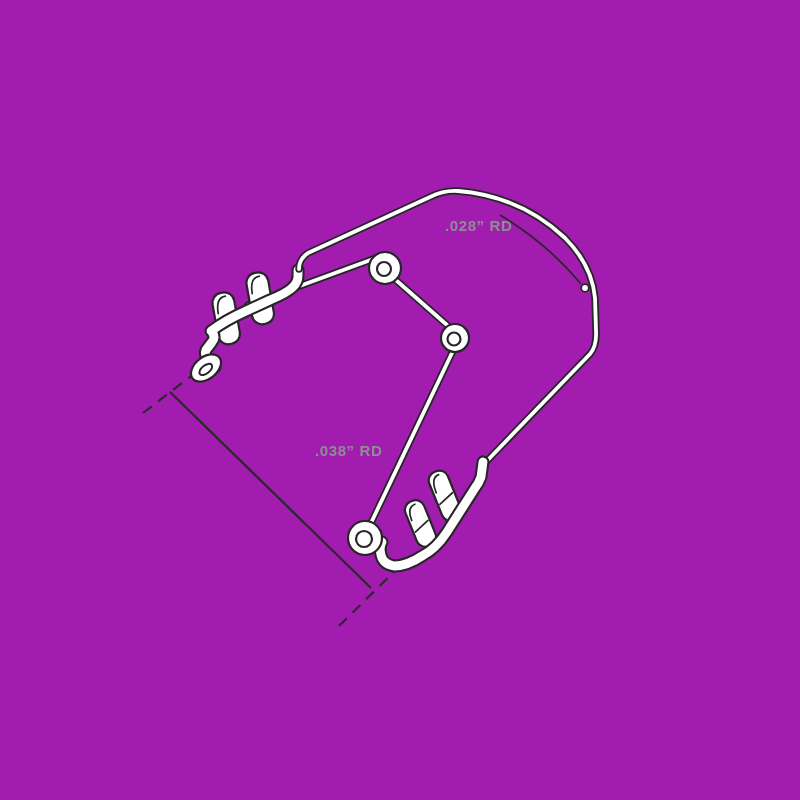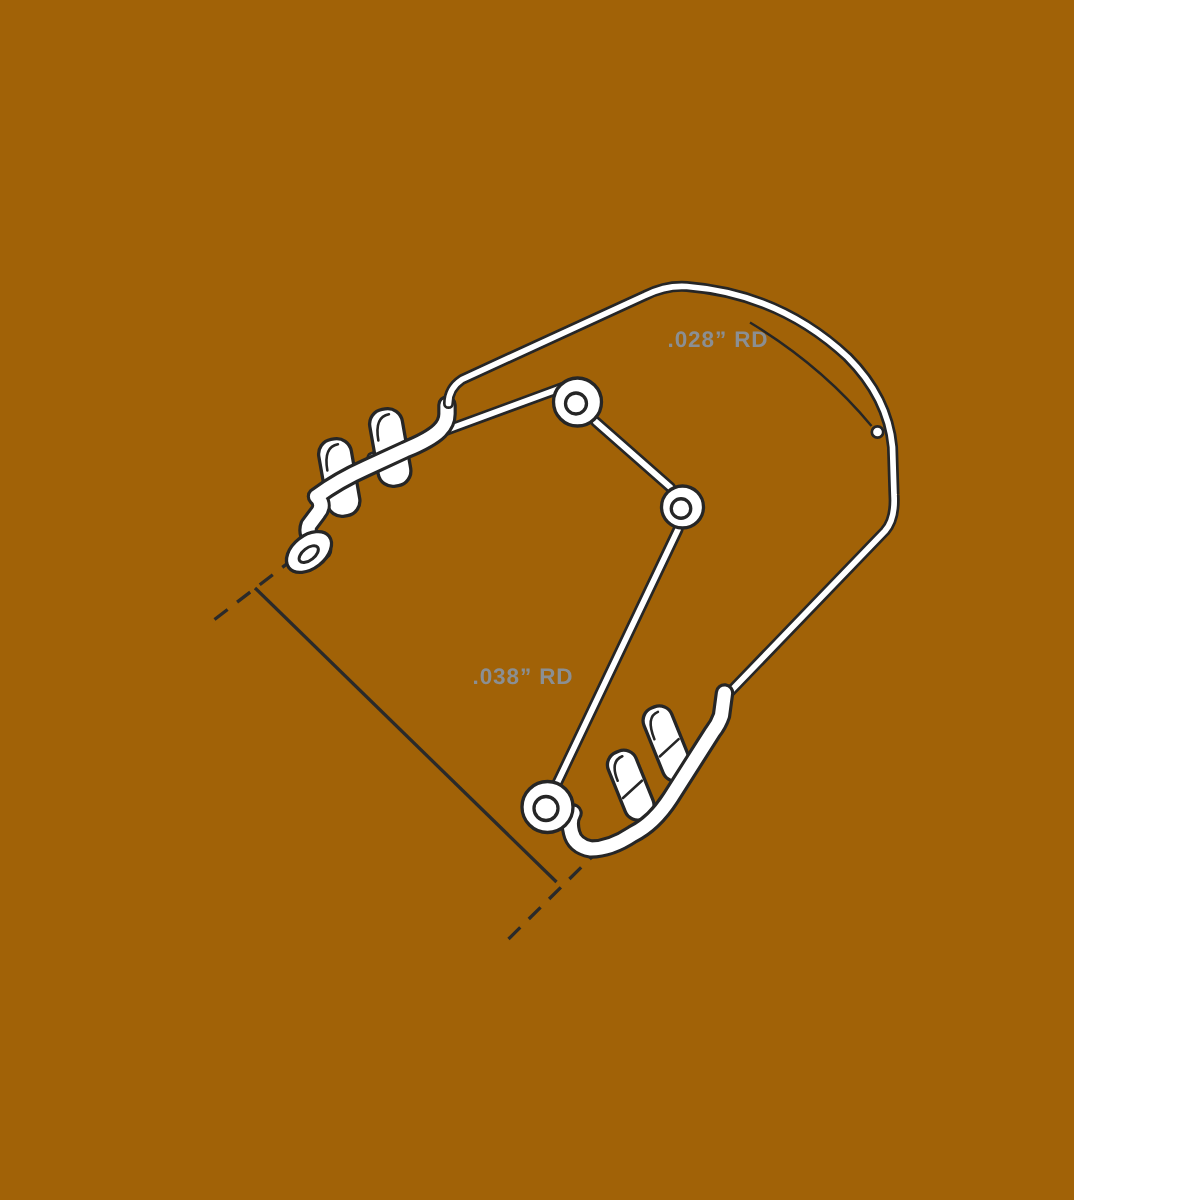--- a/index.html
+++ b/index.html
@@ -3,23 +3,23 @@
 <meta charset="utf-8">
 <style>
   html, body {
     margin: 0;
     padding: 0;
     background: #ffffff;
     font-family: "Liberation Sans", sans-serif;
   }
   .canvas {
     position: relative;
-    width: 716px;
+    width: 800px;
     height: 800px;
-    background: #a16207;
+    background: #a21caf;
     overflow: hidden;
   }
   svg { display: block; }
   .dim-line {
     stroke: #2a2a2a;
     stroke-width: 2.2;
     fill: none;
   }
   .dashed { stroke-dasharray: 11 8; }
   .wire-black { stroke: #262626; stroke-width: 7.4; fill: none; stroke-linecap: round; stroke-linejoin: round; }

